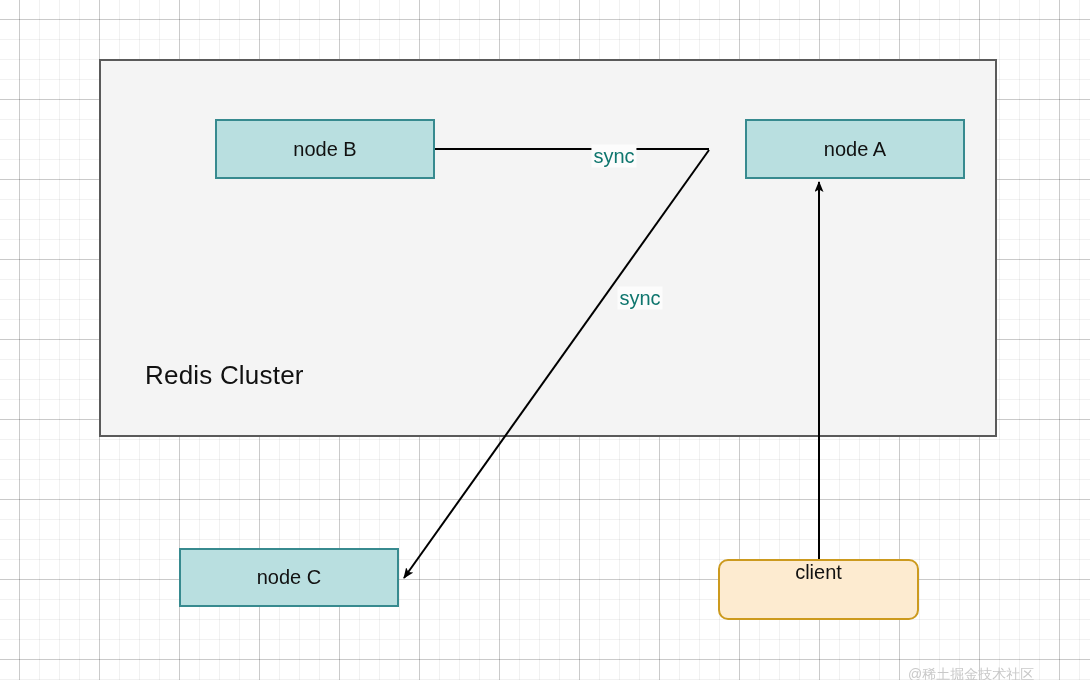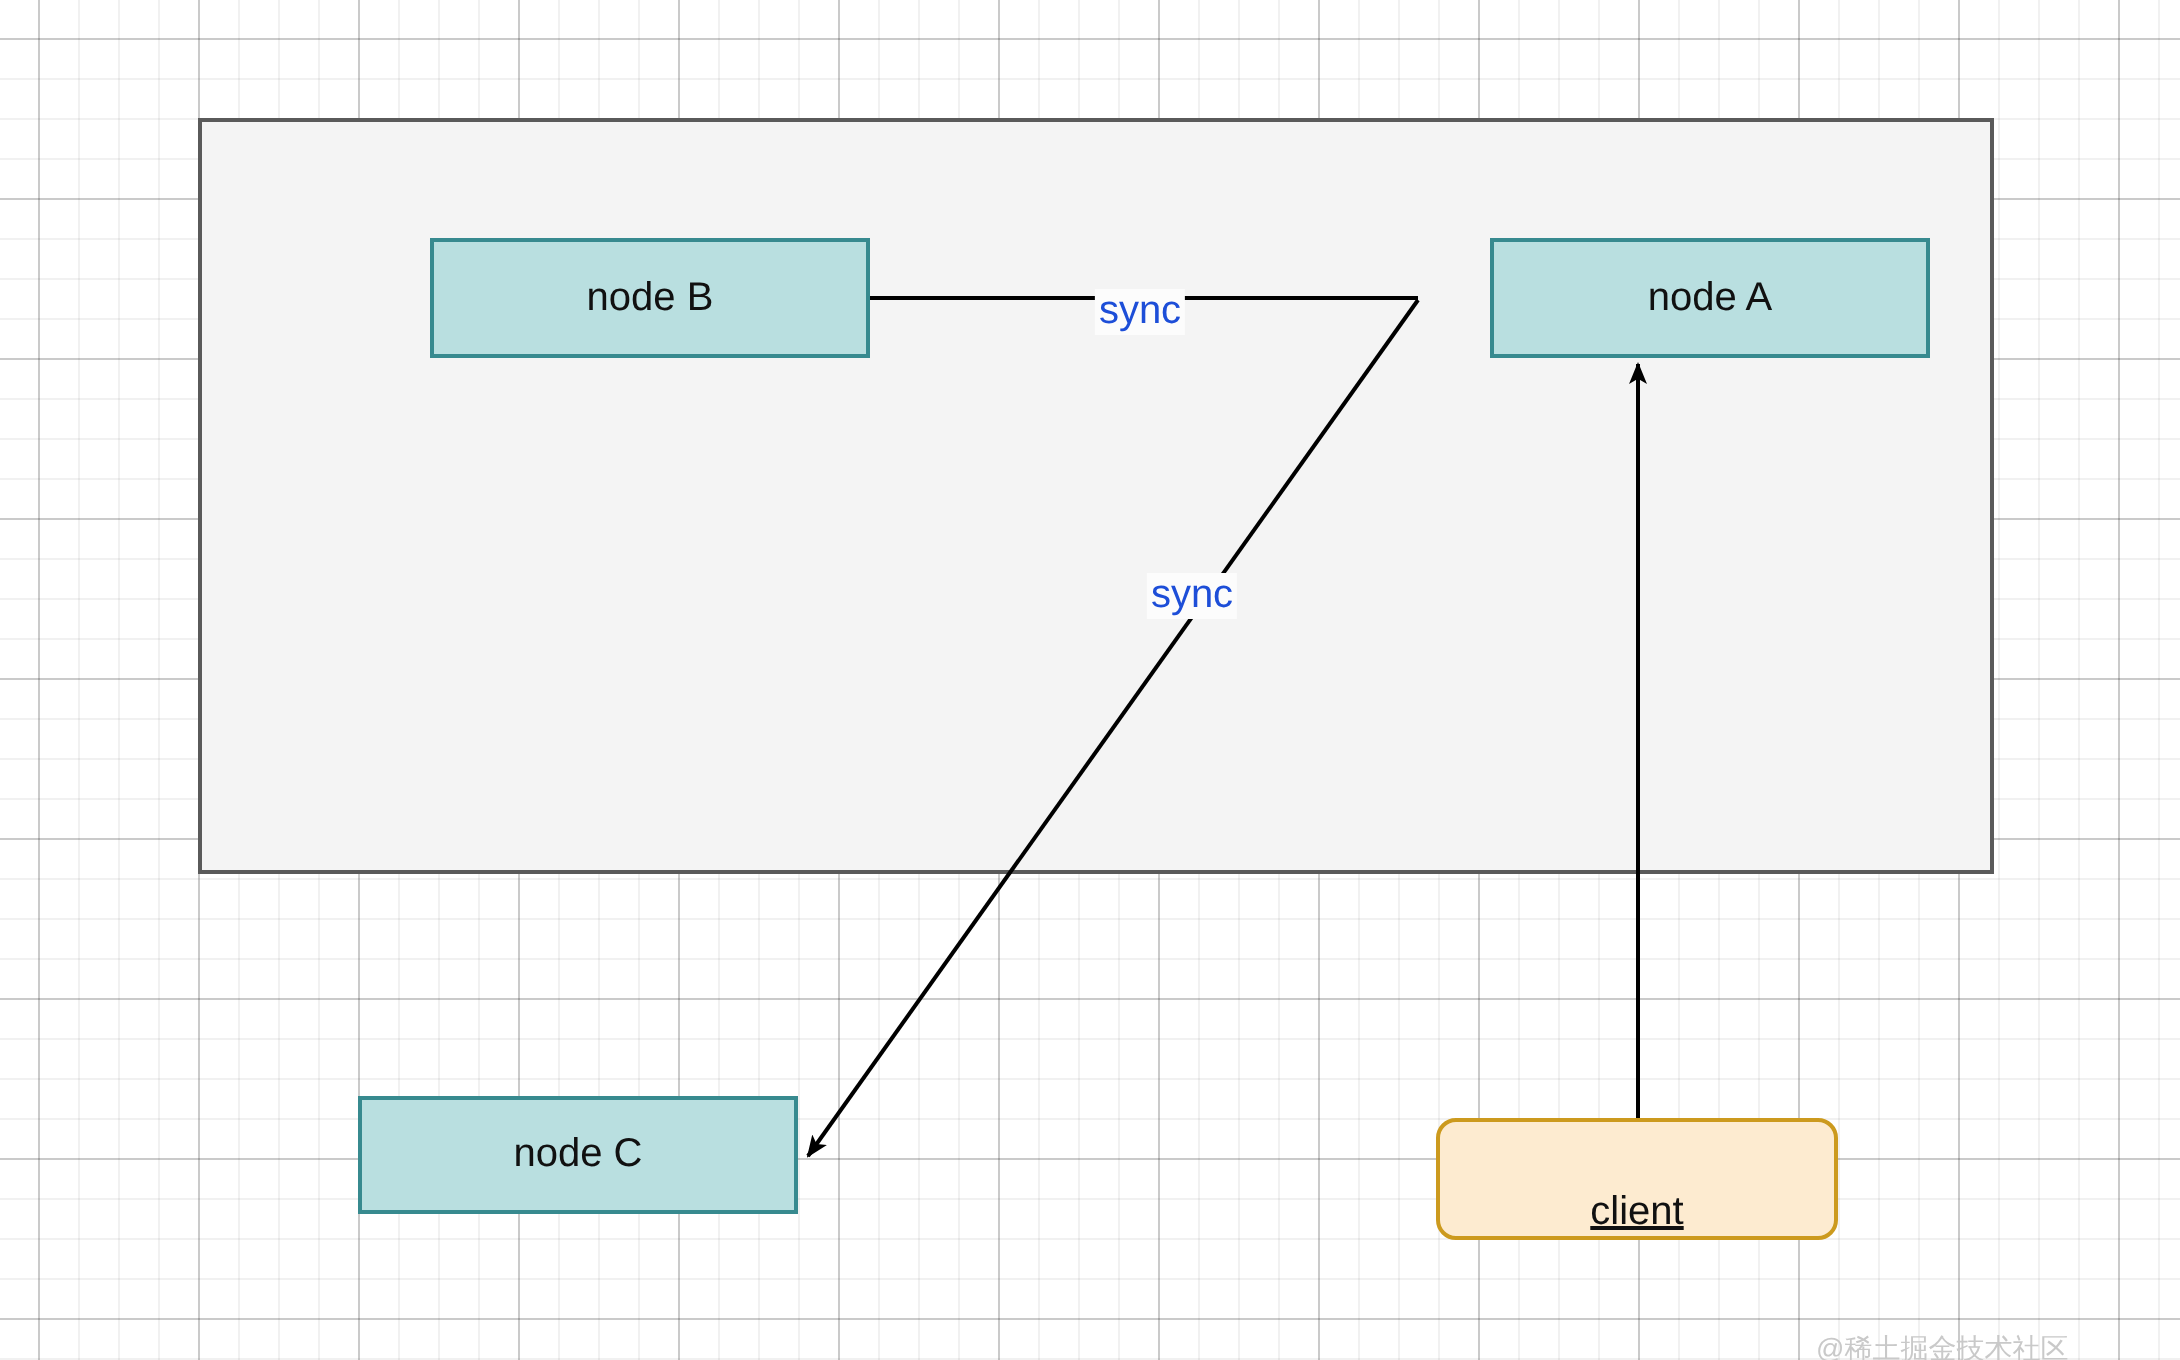--- a/index.html
+++ b/index.html
@@ -72,64 +72,65 @@
     position: absolute;
     left: 718px;
     top: 559px;
     width: 201px;
     height: 61px;
     background: #fdebd0;
     border: 2px solid #cc9a1e;
     border-radius: 10px;
     box-sizing: border-box;
     display: flex;
-    align-items: flex-end;
+    align-items: flex-start;
     justify-content: center;
     font-size: 20px;
     color: #111111;
-    text-decoration: underline;
   }
 
   #edges {
     position: absolute;
     left: 0;
     top: 0;
     width: 1090px;
     height: 680px;
     pointer-events: none;
   }
 
   .edge-label {
     position: absolute;
     font-size: 20px;
-    color: #1d4ed8;
+    color: #0f766e;
     background: #fcfcfc;
     padding: 0 2px;
     white-space: nowrap;
     transform: translate(-50%, -50%);
+    margin-left: 44px;
   }
   #sync-label-1 { left: 570px; top: 156px; }
   #sync-label-2 { left: 596px; top: 298px; }
 
   .watermark {
     position: absolute;
     left: 908px;
     top: 666px;
     font-size: 14px;
     color: #c9c9c9;
     white-space: nowrap;
   }
 </style>
 </head>
 <body>
 
 <div id="canvas">
 
   <div class="cluster-box"></div>
 
+  <div class="cluster-label">Redis Cluster</div>
 
   <svg id="edges" viewBox="0 0 1090 680" xmlns="http://www.w3.org/2000/svg">
     <defs>
       <marker id="arrowhead" markerWidth="11" markerHeight="9" refX="10" refY="4.5" orient="auto" markerUnits="userSpaceOnUse">
         <path d="M0,0 L11,4.5 L0,9 L2.6,4.5 Z" fill="#000000"></path>
       </marker>
     </defs>
 
     <line x1="709" y1="149" x2="403" y2="149" stroke="#000000" stroke-width="2" marker-end="url(#arrowhead)"></line>
 

